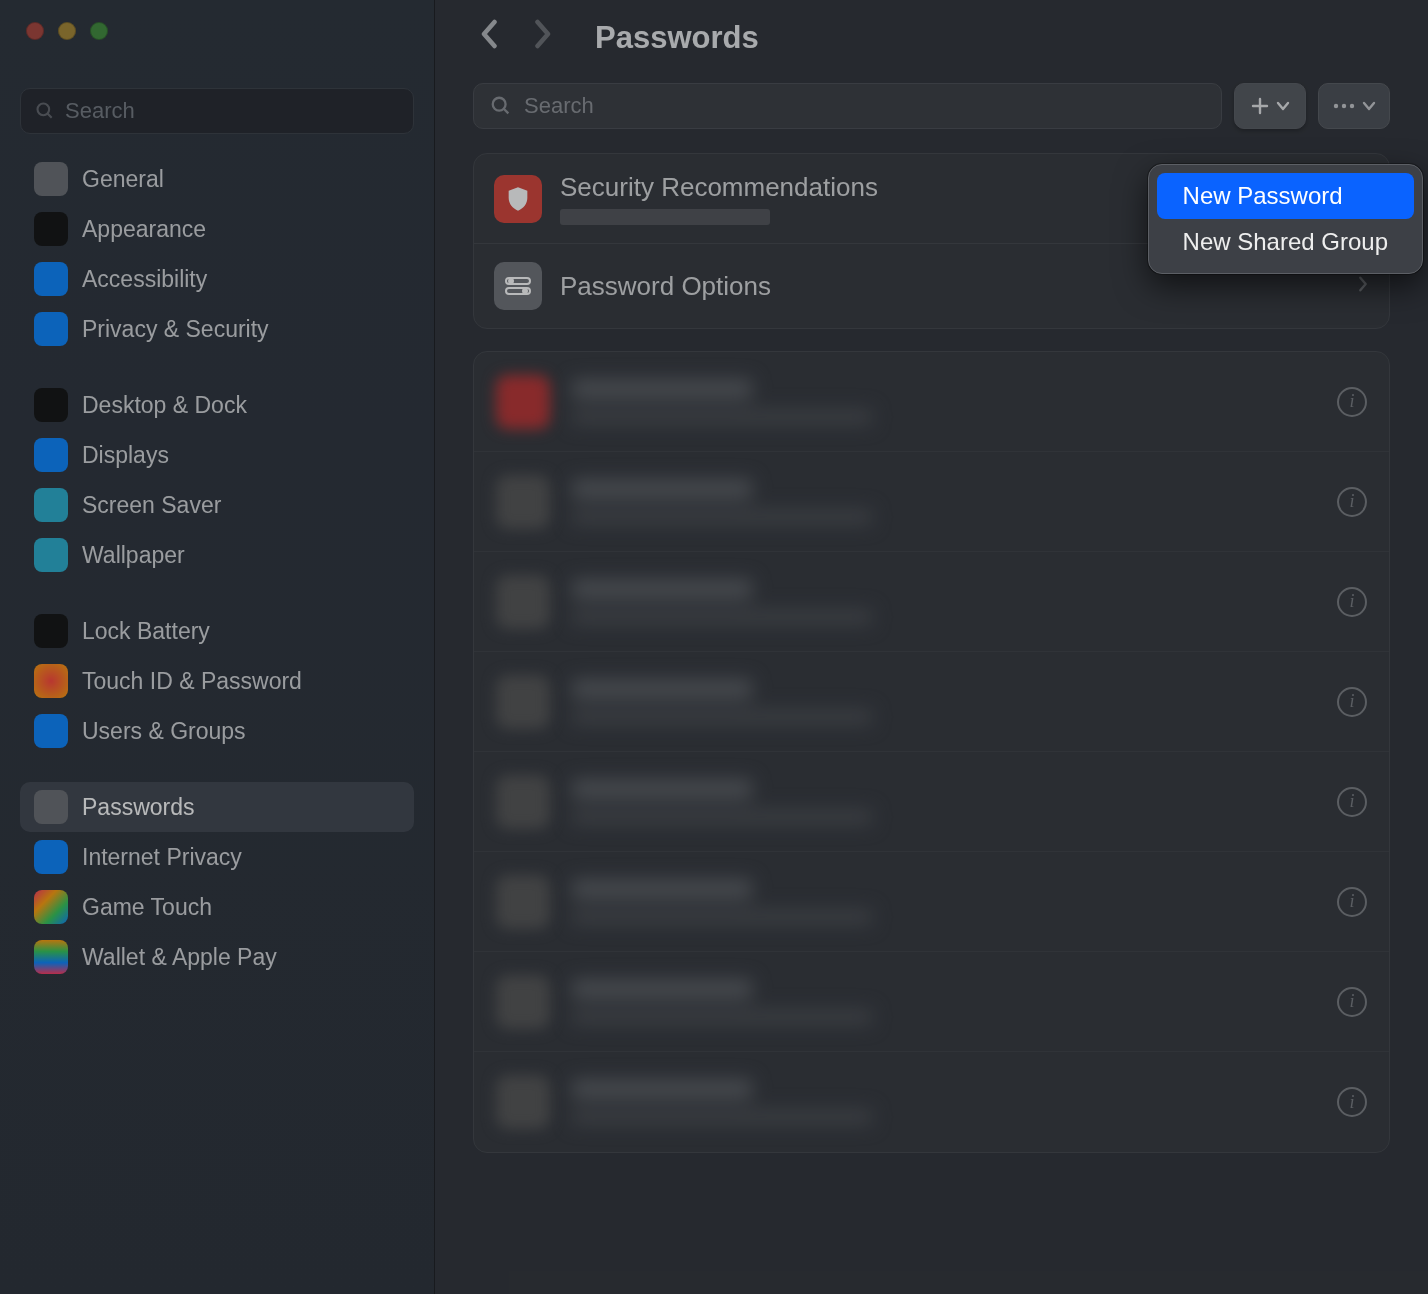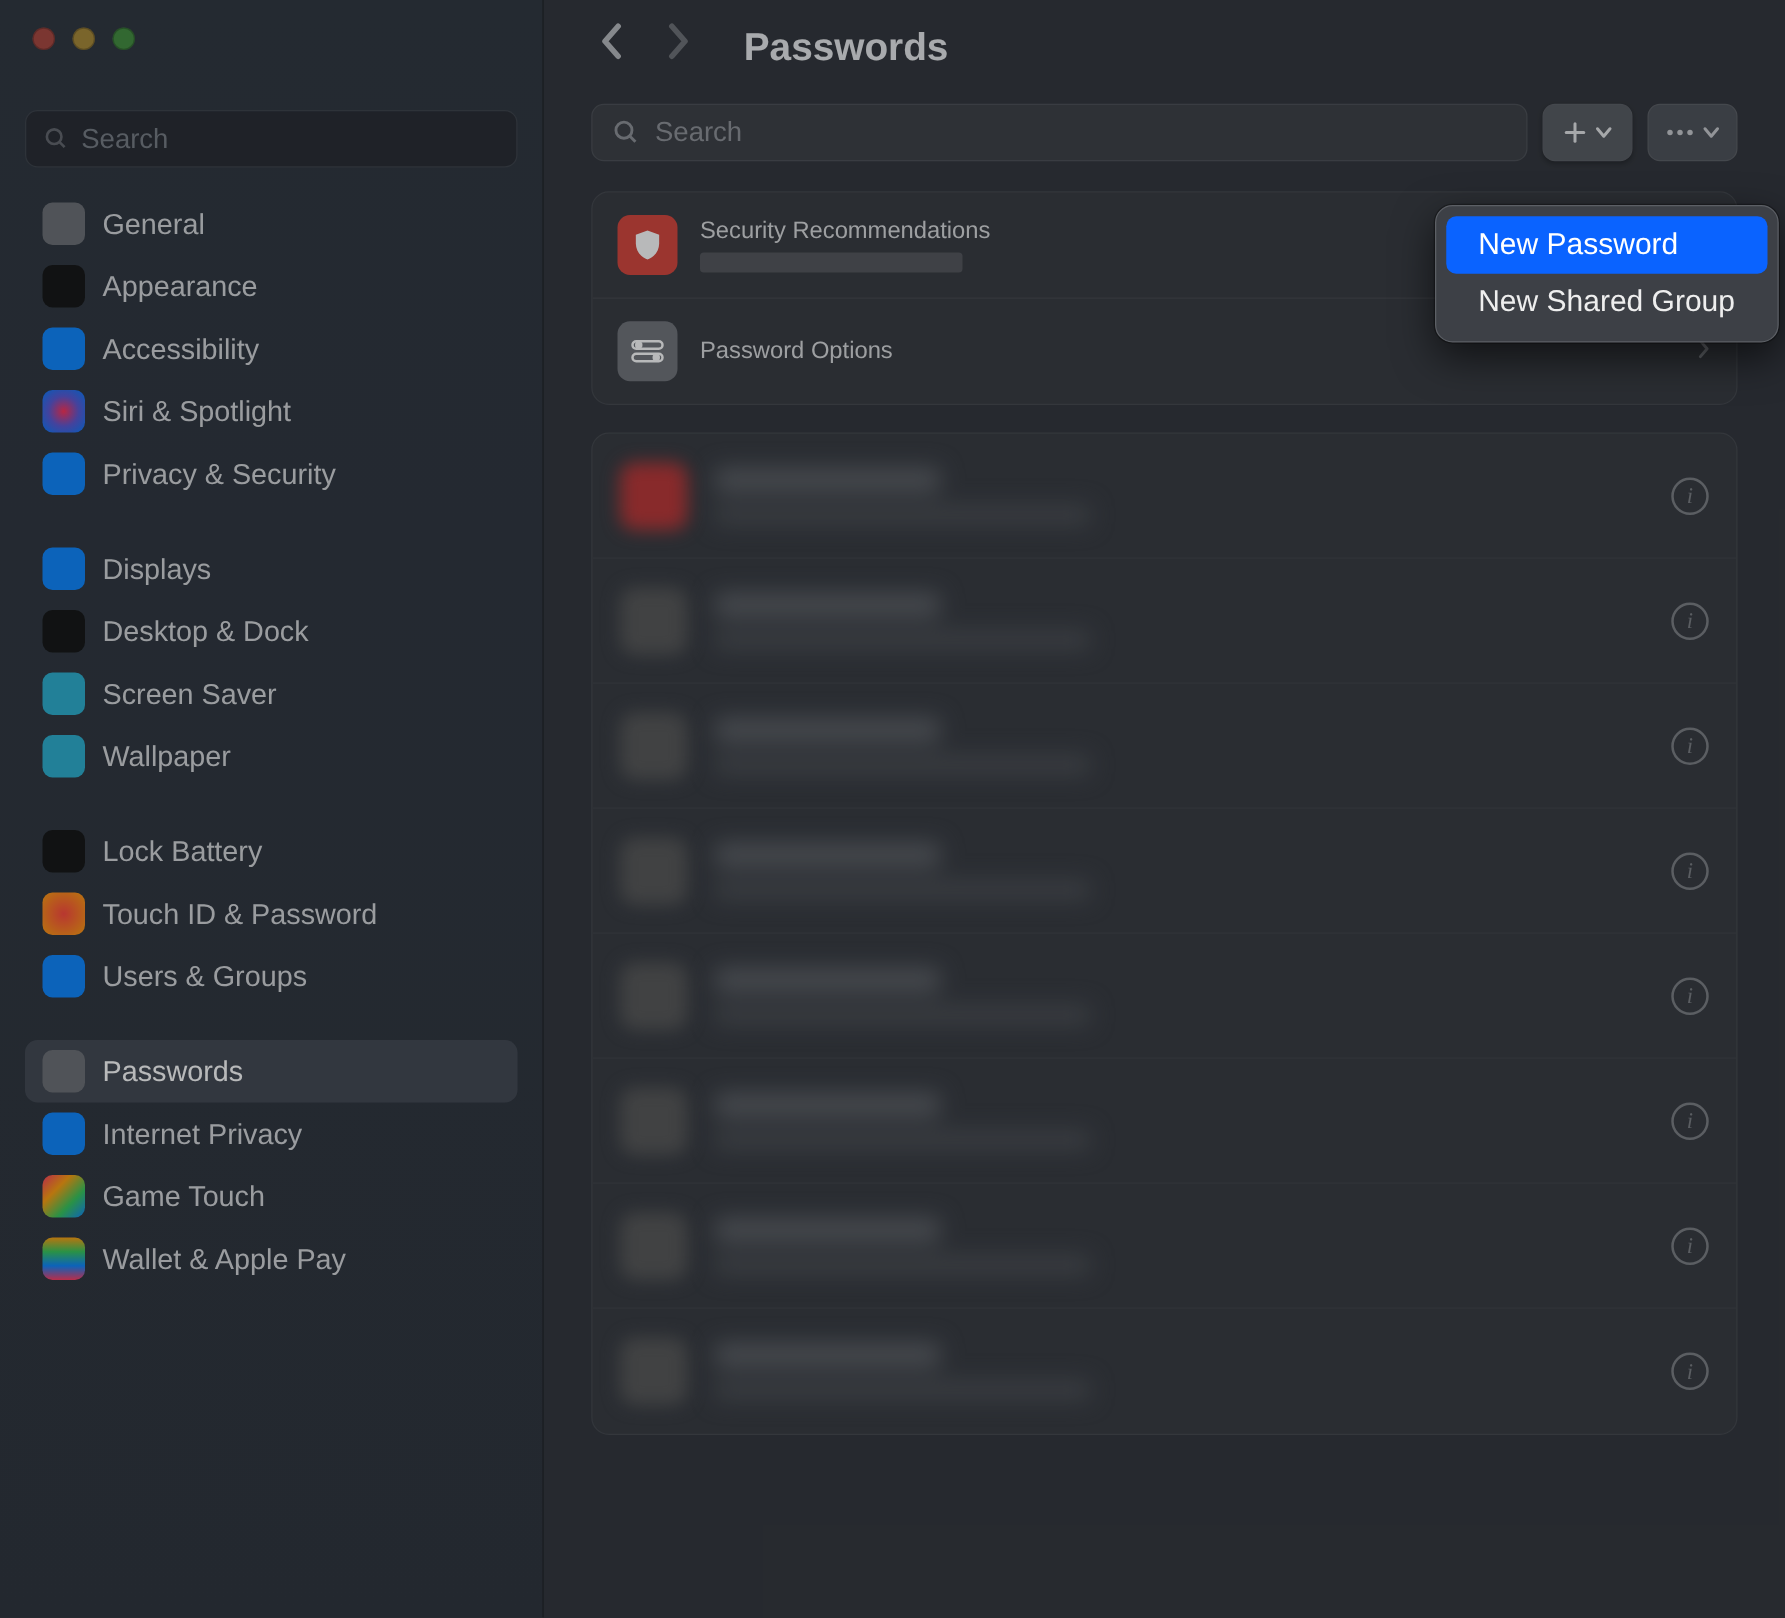--- a/index.html
+++ b/index.html
@@ -176,21 +176,21 @@
   .card-row:last-child { border-bottom: none; }
   .row-icon {
     width: 48px; height: 48px; border-radius: 10px;
     display:flex;align-items:center;justify-content:center;
     color:#fff;font-size:26px;
     flex-shrink:0;
   }
   .ri-shield{background:#d64238;}
   .ri-options{background:#6f7278;}
   .row-text { flex:1; }
-  .row-title { font-size: 19px; color:#d9dadc; }
+  .row-title { font-size: 26px; color:#d9dadc; }
   .row-sub { margin-top:6px; width:210px; height:16px; background:#525459; border-radius:3px;}
   .row-chevron { color:#7c7f84; font-size:22px; }
 
   
   .entries-card { filter: blur(0px); }
   .entry-row {
     display:flex; align-items:center; gap:22px;
     padding: 20px 22px;
     border-bottom:1px solid #3d4046;
     min-height: 100px;
@@ -271,36 +271,32 @@
           </div>
           <div class="sidebar-item">
             <div class="sb-icon ic-appearance"></div>
             <span>Appearance</span>
           </div>
           <div class="sidebar-item">
             <div class="sb-icon ic-accessibility"></div>
             <span>Accessibility</span>
           </div>
           <div class="sidebar-item">
-            <div class="sb-icon ic-siri"></div>
-            <span>Siri &amp; Spotlight</span>
-          </div>
-          <div class="sidebar-item">
             <div class="sb-icon ic-privacy"></div>
             <span>Privacy &amp; Security</span>
           </div>
         </div>
         <div class="sidebar-group">
           <div class="sidebar-item">
+            <div class="sb-icon ic-desktop"></div>
+            <span>Desktop &amp; Dock</span>
+          </div>
+          <div class="sidebar-item">
             <div class="sb-icon ic-displays"></div>
             <span>Displays</span>
-          </div>
-          <div class="sidebar-item">
-            <div class="sb-icon ic-desktop"></div>
-            <span>Desktop &amp; Dock</span>
           </div>
           <div class="sidebar-item">
             <div class="sb-icon ic-screensaver"></div>
             <span>Screen Saver</span>
           </div>
           <div class="sidebar-item">
             <div class="sb-icon ic-wallpaper"></div>
             <span>Wallpaper</span>
           </div>
         </div>

